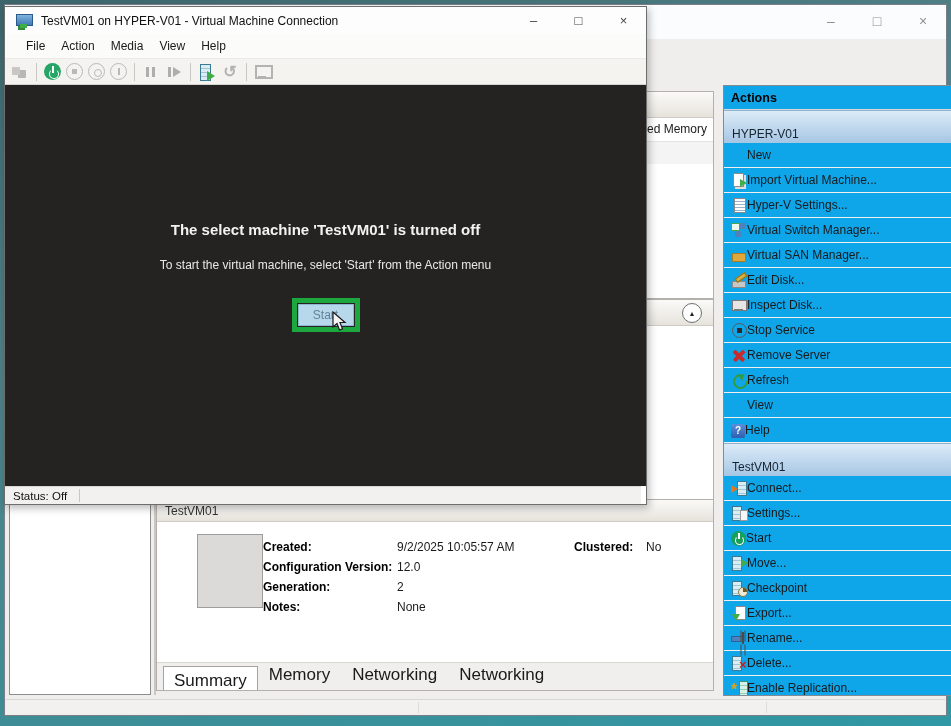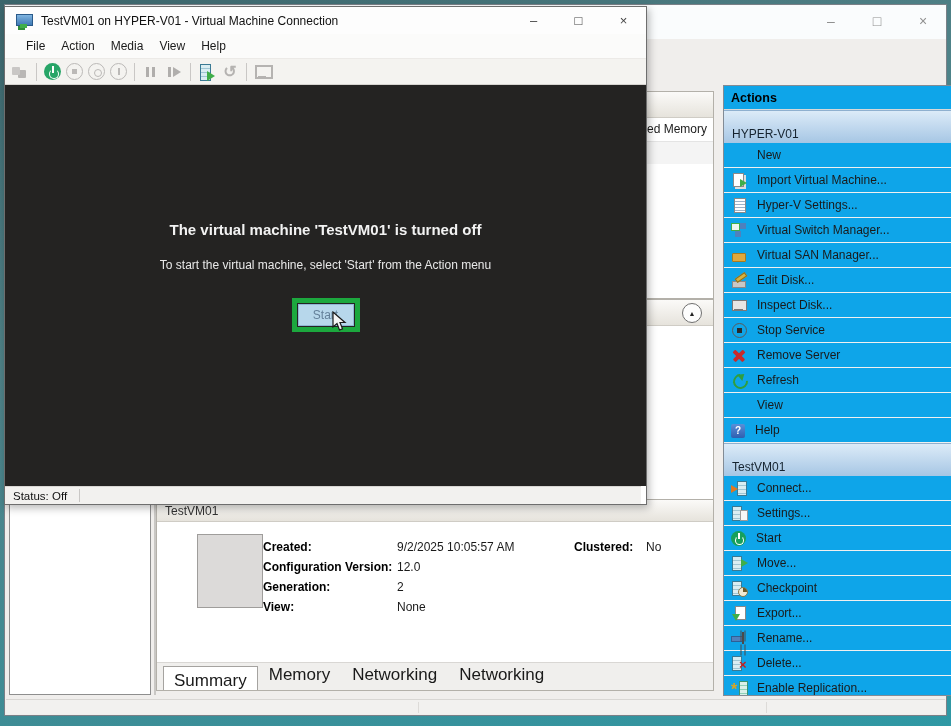--- a/index.html
+++ b/index.html
@@ -58,21 +58,21 @@
   
   .actions { position:absolute; left:718px; top:80px; width:262px; height:611px; background:#0ea5e9;
              border:1px solid #828b95; overflow:hidden; }
   .actions-title { height:24px; font-size:12.5px; font-weight:bold; color:#000; padding:5px 0 0 7px;
                    border-bottom:1px solid #d8d8d8; }
   .sec-hdr { height:24px; background:linear-gradient(#dcebf8,#a6c6e4); border-top:1px solid #8fb0cf;
              display:flex; align-items:flex-start; padding:16px 8px; font-size:12px; color:#15232f; }
   .sec-hdr .sec-arrow { margin-left:auto; font-size:8px; color:#222; }
   .act-item { height:25px; display:flex; align-items:center; border-bottom:1px solid #f0f0f0;
               padding-right:8px; }
-  .act-label { margin-left:10px; font-size:12px; color:#1a1a1a; }
+  .act-label { font-size:12px; color:#1a1a1a; }
   .sub-arrow { margin-left:auto; font-size:8px; color:#111; }
   .act-scrollbar { position:absolute; right:3px; top:42px; width:3px; height:552px; background:#8f8f8f;
                    border-radius:2px; }
 
   
   .ai { position:relative; width:16px; height:16px; flex:0 0 16px; margin-left:7px; }
   .ai.none { }
   .import-icon::before { content:""; position:absolute; left:2px; top:1px; width:9px; height:12px;
       background:#fff; border:1px solid #8a8a8a; box-shadow:2px 2px 0 #dedede; }
   .import-icon::after { content:""; position:absolute; right:0; bottom:1px; width:0; height:0;
@@ -256,21 +256,21 @@
         </div>
         <div class="frow" style="top:38px;">
           <span class="flabel">Configuration Version:</span>
           <span class="fvalue">12.0</span>
         </div>
         <div class="frow" style="top:58px;">
           <span class="flabel">Generation:</span>
           <span class="fvalue">2</span>
         </div>
         <div class="frow" style="top:78px;">
-          <span class="flabel">View:</span>
+          <span class="flabel">Notes:</span>
           <span class="fvalue">None</span>
         </div>
       </div>
       <div class="tabbar">
         <span class="tab active">Summary</span>
         <span class="tab">Memory</span>
         <span class="tab">Networking</span>
         <span class="tab">Networking</span>
       </div>
     </div>
@@ -419,21 +419,21 @@
       <span class="ti pause-icon"></span>
       <span class="ti reset-icon"></span>
       <span class="tsep"></span>
       <span class="ti checkpoint-tb"></span>
       <span class="ti revert-icon">↺</span>
       <span class="tsep"></span>
       <span class="ti enhanced-session-icon"></span>
     </div>
 
     <div class="vm-screen">
-      <div class="screen-heading">The virtual machine 'TestVM01' is turned off</div>
+      <div class="screen-heading">The select machine 'TestVM01' is turned off</div>
       <div class="screen-subtext">To start the virtual machine, select 'Start' from the Action menu</div>
       <div class="start-wrap">
         <div class="start-frame">
           <div class="start-btn-inner">Start</div>
         </div>
         <svg class="cursor" width="15" height="21" viewBox="0 0 15 21">
           <polygon points="1,1 1,16 5,12.5 7.5,19 10.5,17.8 8,11.5 13,11.5" fill="#f5f5f5" stroke="#1a1a1a" stroke-width="1.2"></polygon>
         </svg>
       </div>
     </div>

